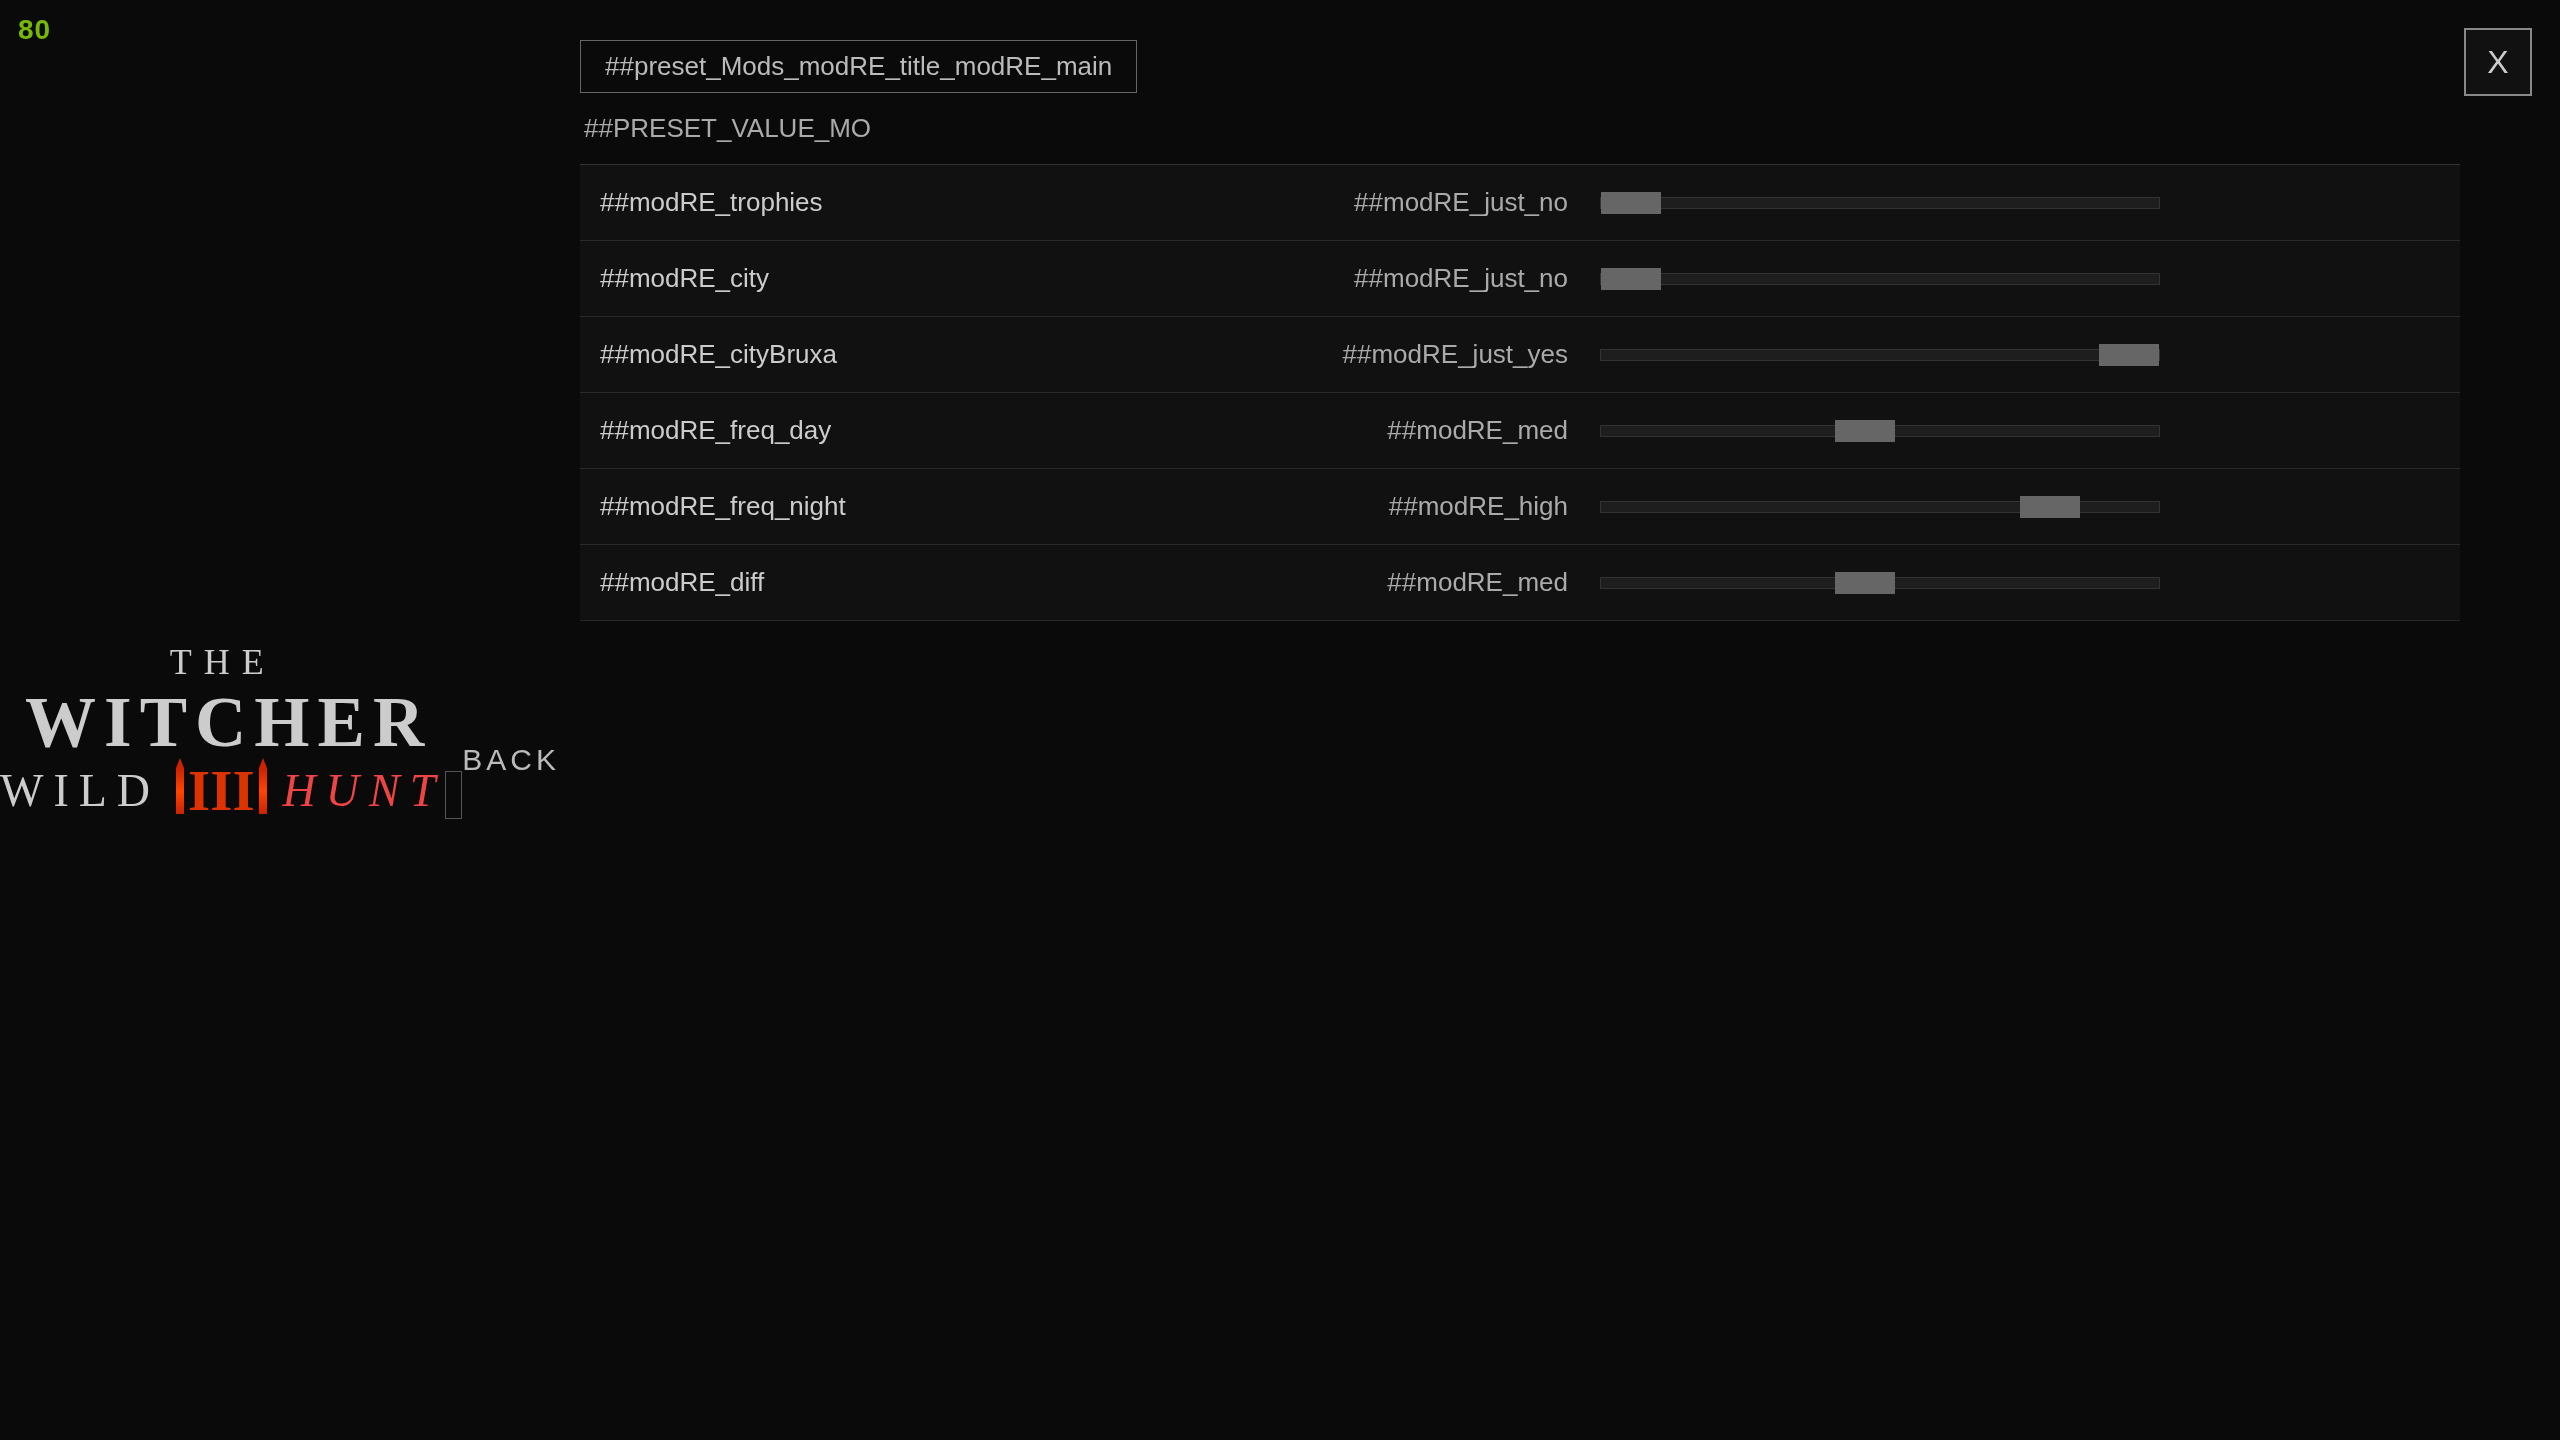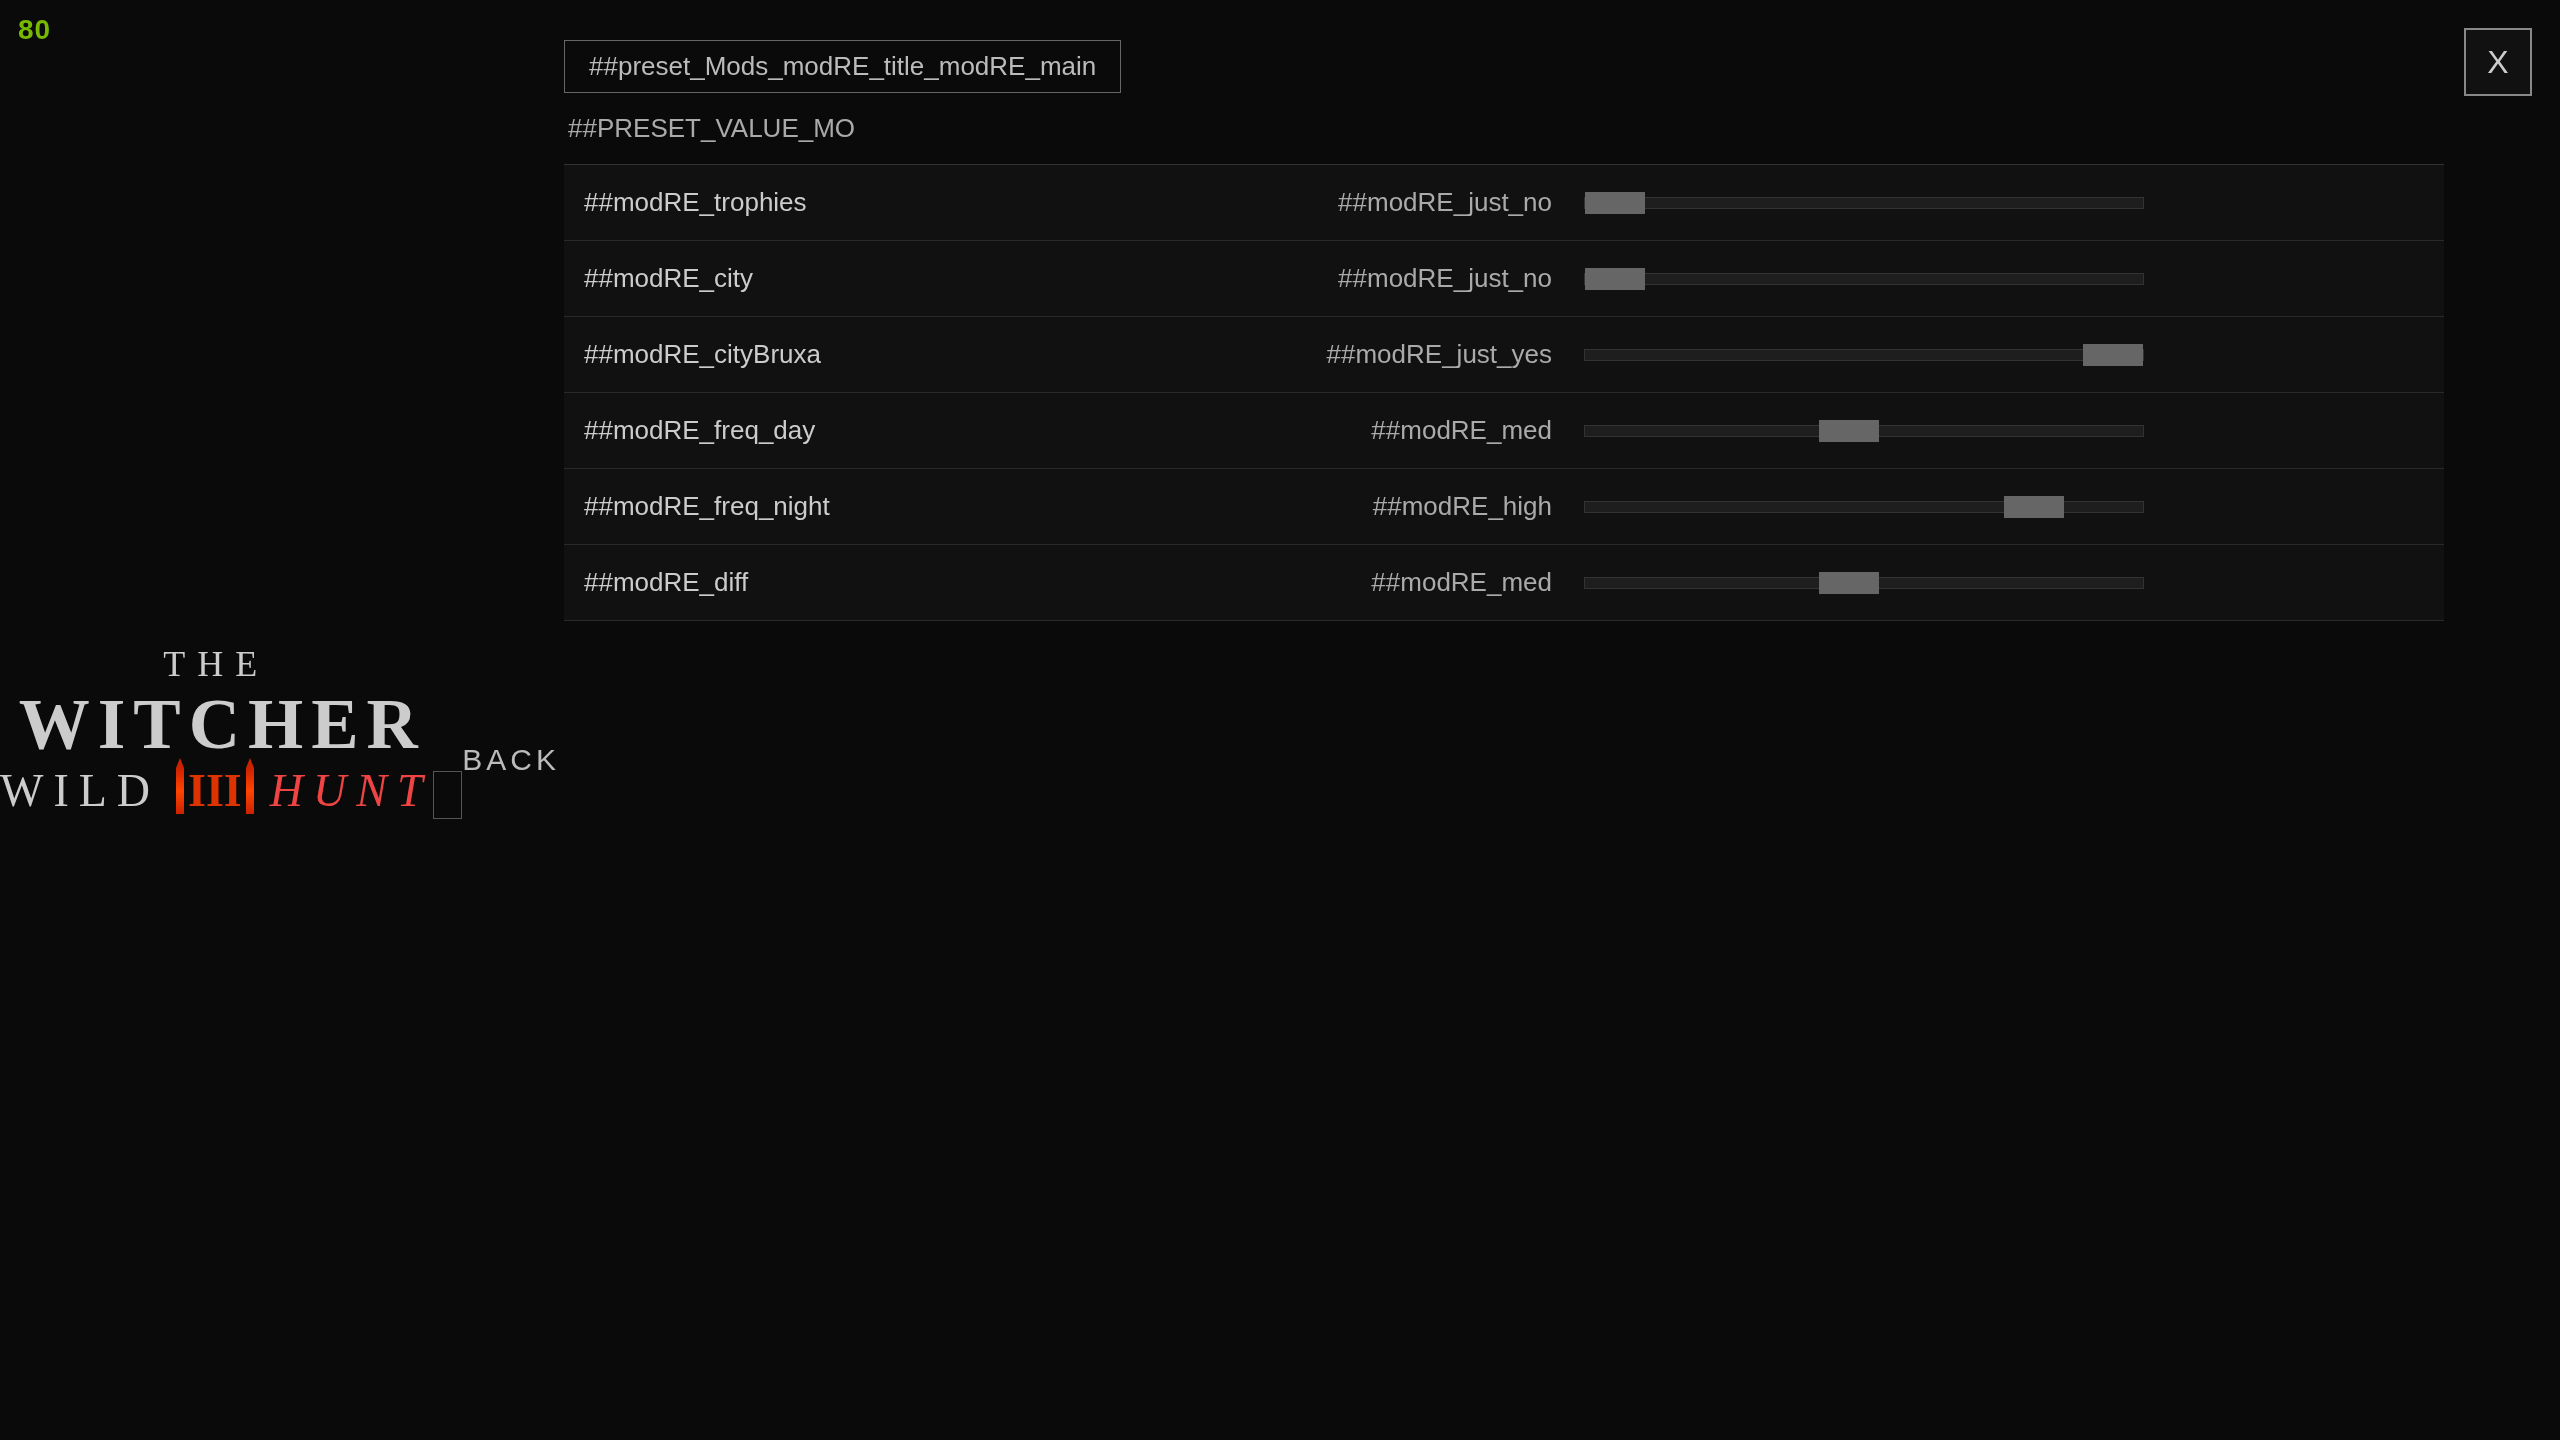--- a/index.html
+++ b/index.html
@@ -134,21 +134,21 @@
       transform: translateX(-50%);
       width: 0;
       height: 0;
       border-left: 4px solid transparent;
       border-right: 4px solid transparent;
       border-bottom: 10px solid #cc2200;
       top: -10px;
     }
 
     .roman-iii {
-      font-size: 46px;
+      font-size: 57px;
       color: #dd3300;
       font-weight: 700;
       font-family: 'Georgia', serif;
       line-height: 1;
     }
 
     
     #search-input-box {
       width: 340px;
       height: 48px;
@@ -167,21 +167,21 @@
       cursor: pointer;
       background: none;
       border: none;
       font-family: inherit;
     }
 
     
     #right-panel {
       position: absolute;
       top: 40px;
-      left: 564px;
+      left: 580px;
       width: 1880px;
     }
 
     
     #preset-title-box {
       display: inline-block;
       border: 1px solid #666;
       padding: 10px 24px;
       font-size: 26px;
       color: #bbbbbb;

